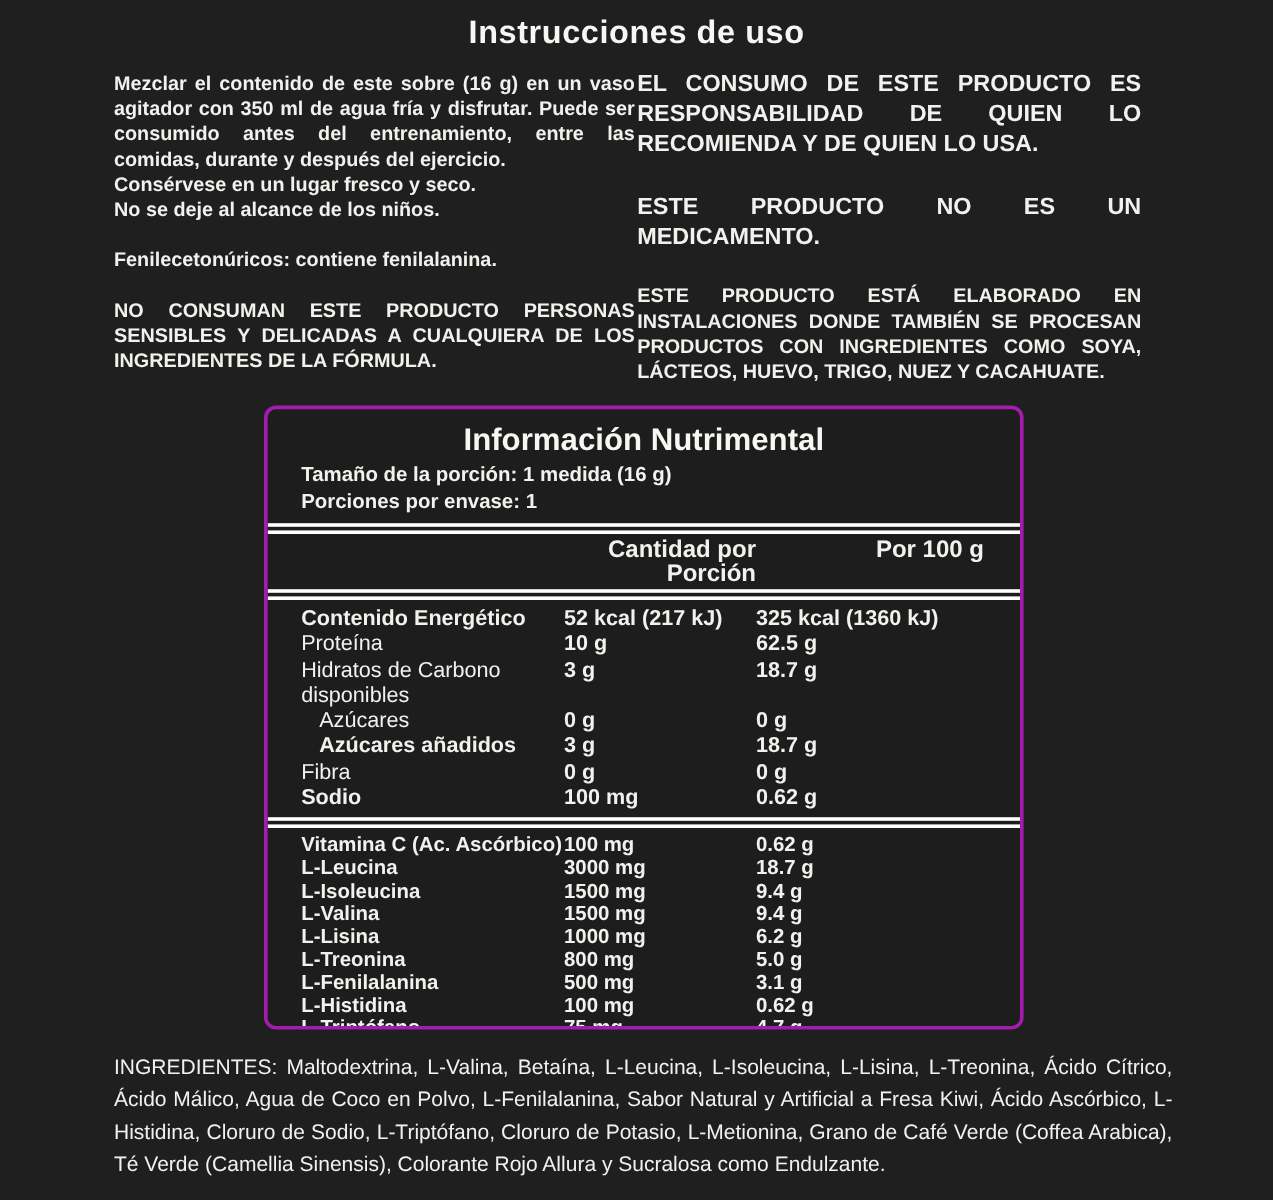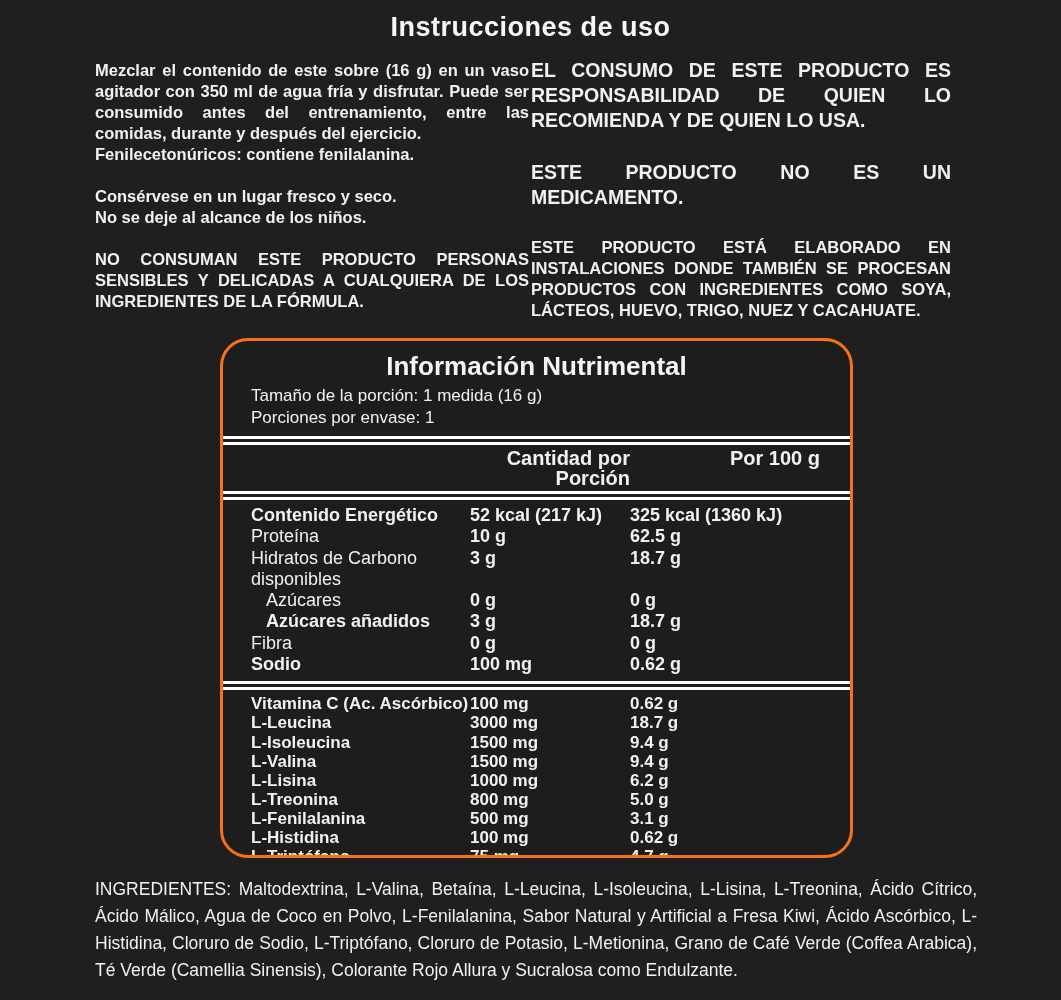--- a/index.html
+++ b/index.html
@@ -29,35 +29,35 @@
     position: absolute; left: 531px; top: 58px; width: 420px;
     text-align: justify;
   }
   .col-right p { font-weight: 700; }
   .col-right p.big { font-size: 19.5px; line-height: 25px; margin-bottom: 27px; }
   .col-right p.small { font-size: 16.5px; line-height: 21px; }
 
   .nutrition-box {
     position: absolute; left: 220px; top: 338px;
     width: 633px; height: 520px;
-    border: 3px solid #f97316;
-    border-radius: 28px;
+    border: 3px solid #a21caf;
+    border-radius: 10px;
     overflow: hidden;
     background: #1d1d1d;
   }
   .nb-title {
     margin-top: 9px;
     text-align: center;
     font-size: 26px; font-weight: 600;
     line-height: 32px;
     color: #f7f6f3;
   }
   .nb-serving {
     padding: 2px 30px 0 28px;
-    font-size: 17px; font-weight: 400; line-height: 21px;
+    font-size: 17px; font-weight: 700; line-height: 21px;
   }
   .nb-serving div { margin-top: 1px; }
   .divider {
     height: 9px;
     border-top: 3px solid #ffffff;
     border-bottom: 3px solid #ffffff;
   }
   .divider.d1 { margin-top: 8px; }
   .nb-header {
     display: grid;
@@ -91,23 +91,23 @@
 </style>
 </head>
 <body>
 
 <div class="label-root">
 
   <h1 class="page-title">Instrucciones de uso</h1>
 
   <div class="col-left" id="col-left">
       <p class="">Mezclar el contenido de este sobre (16 g) en un vaso agitador con 350 ml de agua fría y disfrutar. Puede ser consumido antes del entrenamiento, entre las comidas, durante y después del ejercicio.</p>
-      <p class="gap-after">Fenilecetonúricos: contiene fenilalanina.</p>
       <p class="gap-after">Consérvese en un lugar fresco y seco.
 No se deje al alcance de los niños.</p>
+      <p class="gap-after">Fenilecetonúricos: contiene fenilalanina.</p>
       <p class="">NO CONSUMAN ESTE PRODUCTO PERSONAS SENSIBLES Y DELICADAS A CUALQUIERA DE LOS INGREDIENTES DE LA FÓRMULA.</p>
     </div>
 
   <div class="col-right" id="col-right">
       <p class="big">EL CONSUMO DE ESTE PRODUCTO ES RESPONSABILIDAD DE QUIEN LO RECOMIENDA Y DE QUIEN LO USA.</p>
       <p class="big">ESTE PRODUCTO NO ES UN MEDICAMENTO.</p>
       <p class="small">ESTE PRODUCTO ESTÁ ELABORADO EN INSTALACIONES DONDE TAMBIÉN SE PROCESAN PRODUCTOS CON INGREDIENTES COMO SOYA, LÁCTEOS, HUEVO, TRIGO, NUEZ Y CACAHUATE.</p>
     </div>
 
   <div class="nutrition-box">

